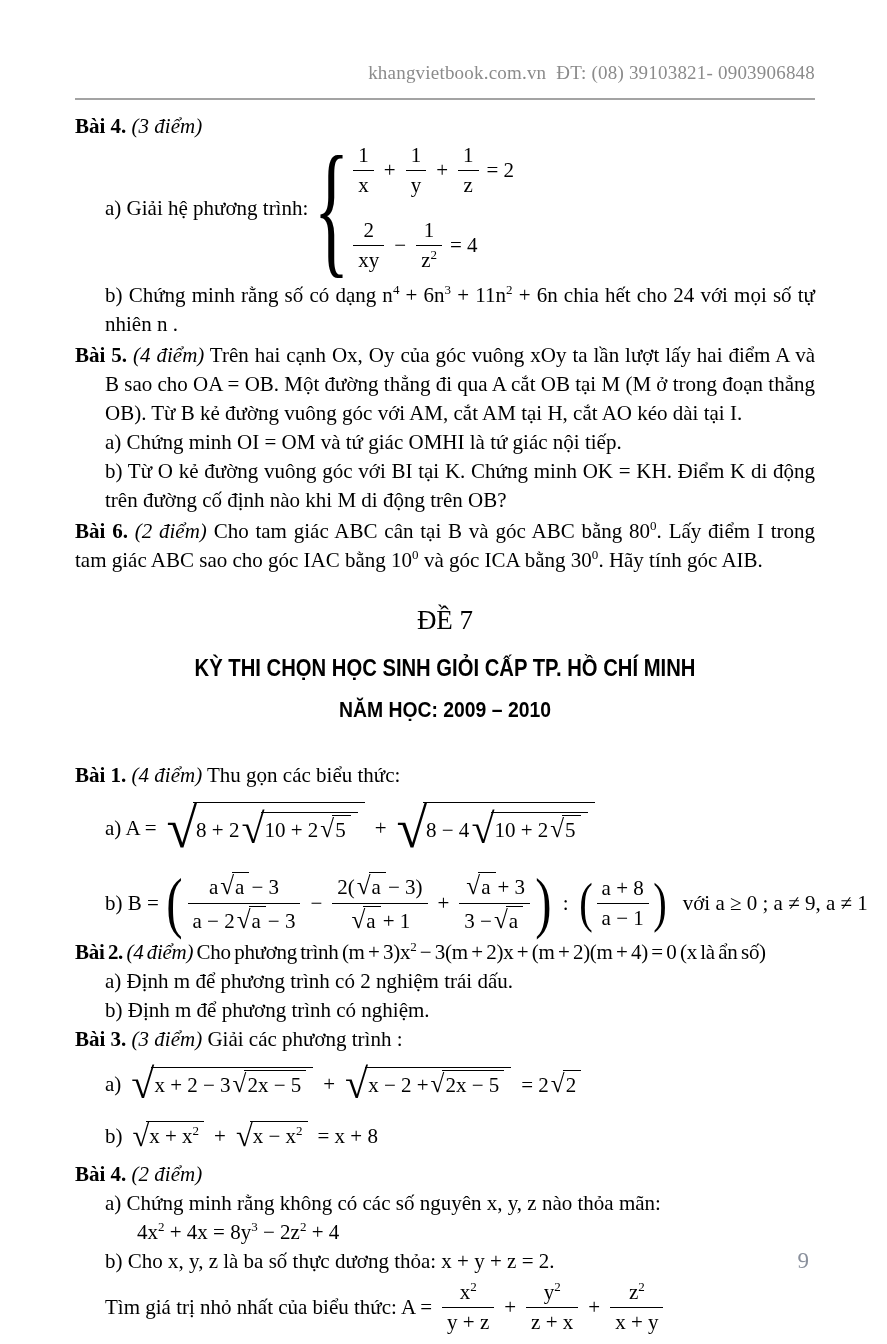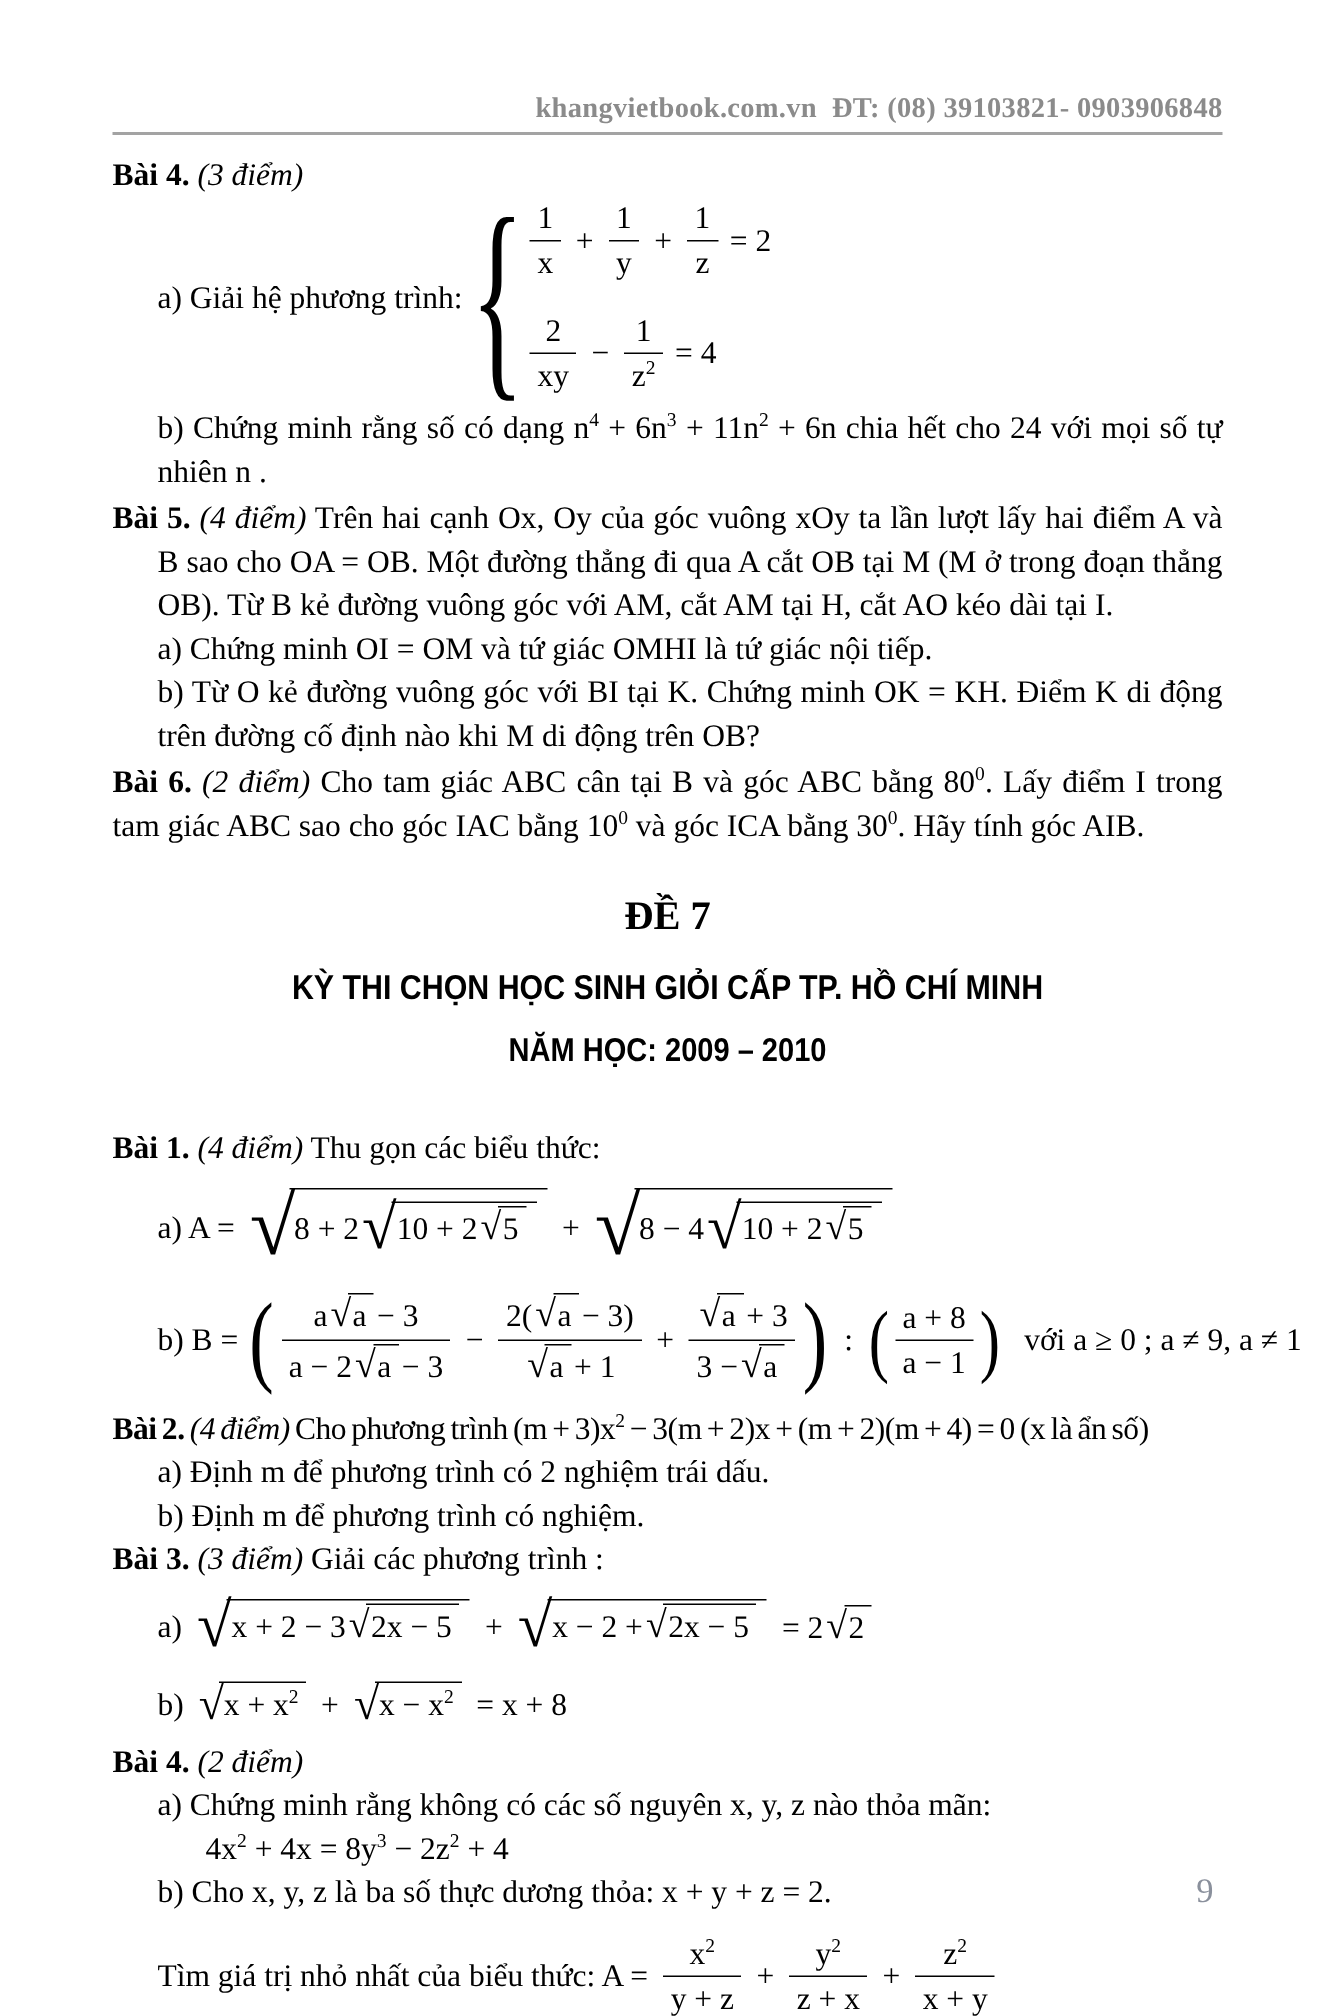--- a/index.html
+++ b/index.html
@@ -4,22 +4,22 @@
 <style>
   html,body{margin:0;padding:0}
   body{
     width:887px;height:1344px;background:#ffffff;position:relative;overflow:hidden;
     font-family:"Liberation Serif", "DejaVu Serif", serif;
     font-size:21px;color:#000;
   }
   .page{padding:62px 72px 0 75px;position:relative}
 
   
-  .hdr{text-align:right;font-size:19px;font-weight:bold;color:#8b8b8b;
-       padding-bottom:4px;border-bottom:2px solid #a3a3a3;letter-spacing:.2px}
+  .hdr{text-align:right;font-size:19px;font-weight:normal;color:#8b8b8b;
+       padding-bottom:14px;border-bottom:2px solid #a3a3a3;letter-spacing:.2px}
   .hdr span + span{margin-left:10px}
 
   
   .line{line-height:29px;margin:0}
   .b{font-weight:bold}
   .it{font-style:italic}
   sup{font-size:62%;line-height:0;vertical-align:super}
   .just{text-align:justify}
   .hang{padding-left:30px;text-indent:-30px}
   .ind{margin-left:30px}
@@ -44,29 +44,29 @@
   .s2  > .rad{font-size:200%;vertical-align:-6px;margin-right:-3px}
   .s3  > .rad{font-size:265%;vertical-align:-10px;margin-right:-4px}
 
   
   .brace{font-size:148px;line-height:120px;display:inline-block;
          transform:scaleX(.5);transform-origin:center;margin:0 -16px 0 -12px}
   .bigp{font-size:68px;line-height:.9;display:inline-block;transform:scaleX(.72)}
   .bigp2{font-size:54px;line-height:.9;display:inline-block;transform:scaleX(.75)}
 
   
-  .h-de{font-size:27px;font-weight:bold;text-align:center;margin-top:30px;line-height:30px}
+  .h-de{font-size:27px;font-weight:normal;text-align:center;margin-top:30px;line-height:30px}
   .h-cond{font-family:"Liberation Sans","DejaVu Sans",sans-serif;font-weight:bold;
           text-align:center;transform:scaleX(.88);transform-origin:center}
   .h1{font-size:23px;margin-top:13px;line-height:30px}
   .h2{font-size:22px;margin-top:12px;line-height:30px}
 
   .pagenum{position:absolute;top:1248px;right:78px;font-size:23px;color:#8a909c}
 
-  .mt2{margin-top:2px}.mt6{margin-top:6px}.mt8{margin-top:8px}.mt10{margin-top:10px}
+  .mt2{margin-top:2px}.mt6{margin-top:6px}.mt8{margin-top:8px}.mt10{}
   .mt12{margin-top:12px}.mt36{margin-top:36px}
 </style>
 </head>
 <body>
 
 <div class="page">
 
   <div class="hdr">
     <span>khangvietbook.com.vn</span><span>ĐT: (08) 39103821- 0903906848</span>
   </div>

